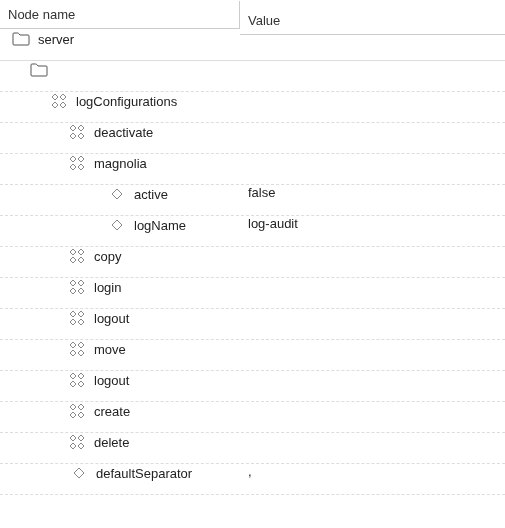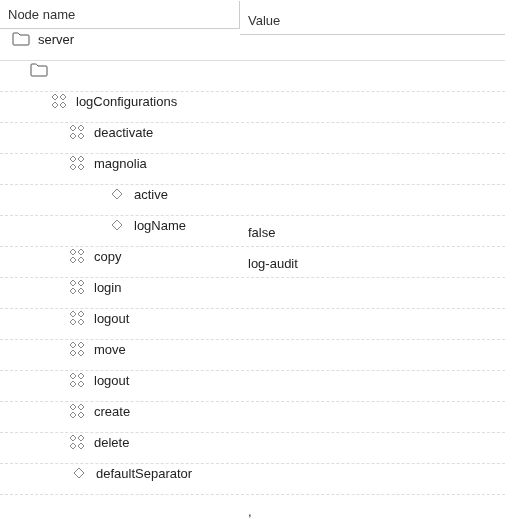--- a/index.html
+++ b/index.html
@@ -39,21 +39,20 @@
     width: 240px;
     display: flex;
     align-items: center;
     padding-left: 0;
     white-space: nowrap;
   }
   .cell-value {
     flex: 1;
     padding-left: 8px;
     white-space: nowrap;
-    margin-top: 40px;
   }
   .indent { display: inline-block; flex-shrink: 0; }
   .icon {
     display: inline-flex;
     align-items: center;
     justify-content: center;
     width: 18px;
     height: 18px;
     margin-right: 8px;
     flex-shrink: 0;

